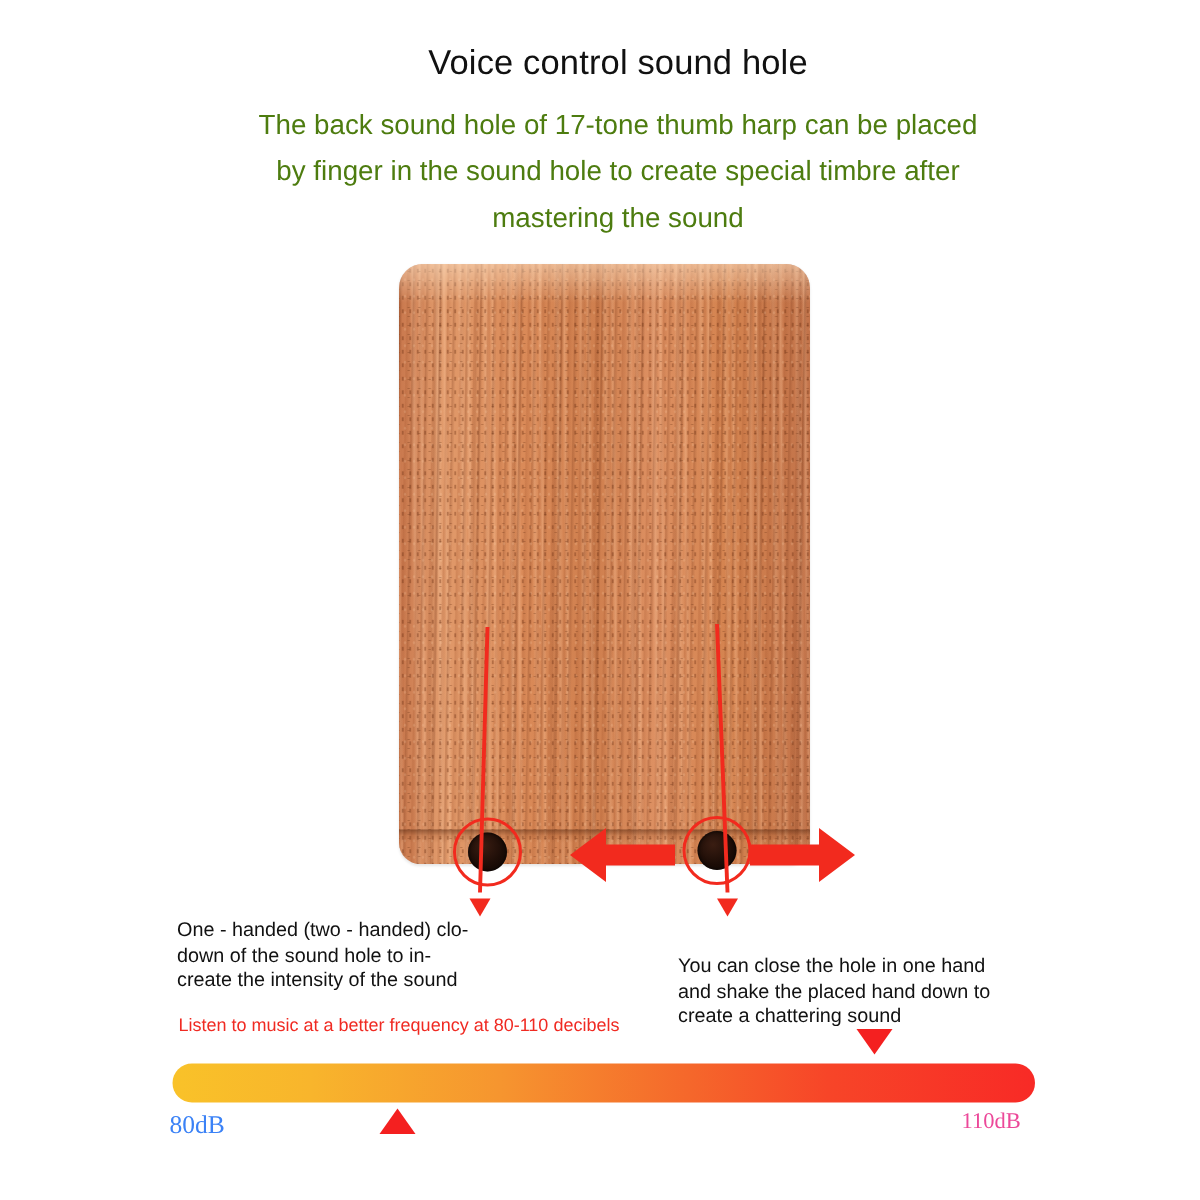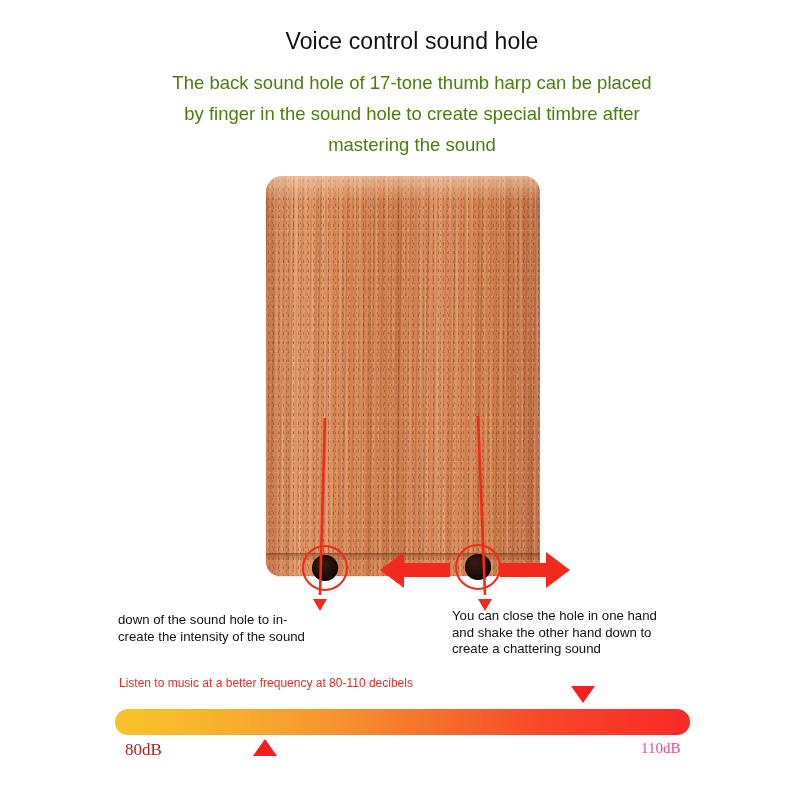--- a/index.html
+++ b/index.html
@@ -168,21 +168,21 @@
 
   
   .callout {
     position: absolute;
     font-size: 13.2px;
     line-height: 16.5px;
     color: #111111;
     font-weight: 500;
   }
   #callout-left  { left: 118px; top: 612px; width: 250px; }
-  #callout-right { left: 452px; top: 608px; width: 262px; }
+  #callout-right { left: 452px; top: 636px; width: 262px; }
 
   
   #db-section {
     position: absolute;
     left: 0;
     top: 676px;
     width: 800px;
     height: 90px;
   }
   #db-note {
@@ -201,22 +201,21 @@
     height: 26px;
     border-radius: 13px;
     background: linear-gradient(to right, #f9c229 0%, #f8b52c 16%, #f6952f 38%, #f5672b 60%, #f74528 76%, #f82a26 100%);
   }
   #db-min {
     position: absolute;
     left: 113px;
     top: 64px;
     font-family: "Liberation Serif", serif;
     font-size: 17px;
-    color: #b91c1c;
-    margin-left: 12px;
+    color: #3b82f6;
   }
   #db-max {
     position: absolute;
     left: 641px;
     top: 64px;
     font-family: "Liberation Serif", serif;
     font-size: 15px;
     color: #ec4899;
   }
   #marker-down {
@@ -276,27 +275,28 @@
 <svg id="leaders">
 
   <path d="M325 418 L320 595" stroke="#f22a1e" stroke-width="2.6" fill="none"></path>
   <path d="M320 595 L313 583 L327 583 Z" fill="#f22a1e" transform="translate(0,16)"></path>
 
   <path d="M478 416 L485 595" stroke="#f22a1e" stroke-width="2.6" fill="none"></path>
   <path d="M485 595 L478 583 L492 583 Z" fill="#f22a1e" transform="translate(0,16)"></path>
 </svg>
 
 <div class="callout" id="callout-left">
+  <div>One - handed (two - handed) clo-</div>
   <div>down of the sound hole to in-</div>
   <div>create the intensity of the sound</div>
 </div>
 
 <div class="callout" id="callout-right">
   <div>You can close the hole in one hand</div>
-  <div>and shake the other hand down to</div>
+  <div>and shake the placed hand down to</div>
   <div>create a chattering sound</div>
 </div>
 
 <div id="db-section">
   <div id="db-note">Listen to music at a better frequency at 80-110 decibels</div>
   <div id="marker-down"></div>
   <div id="db-bar"></div>
   <div id="marker-up"></div>
   <div id="db-min">80dB</div>
   <div id="db-max">110dB</div>

